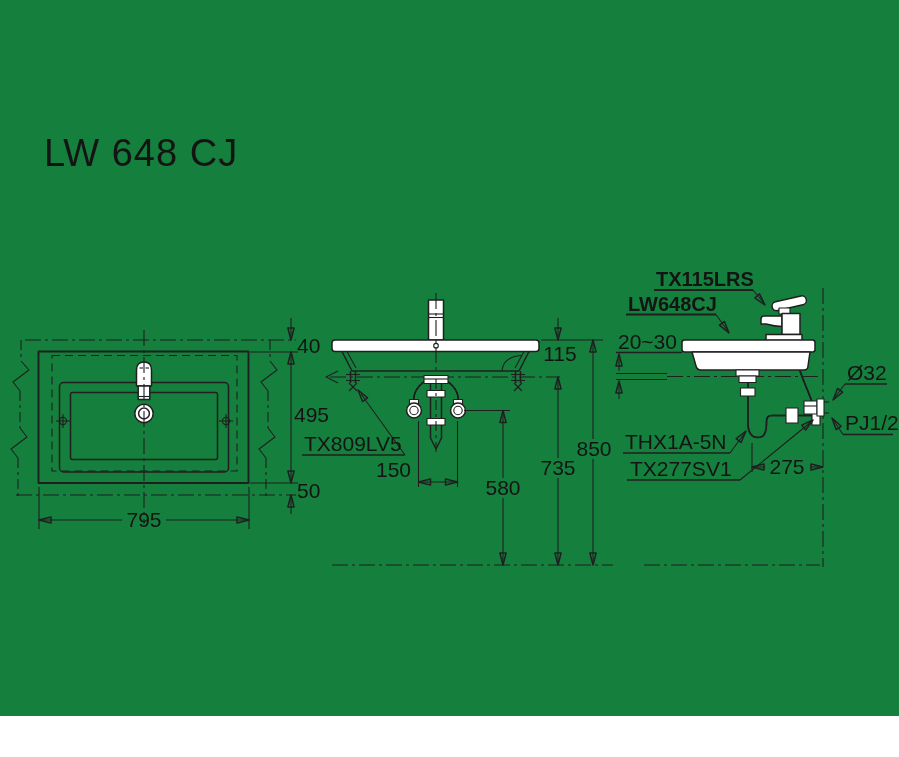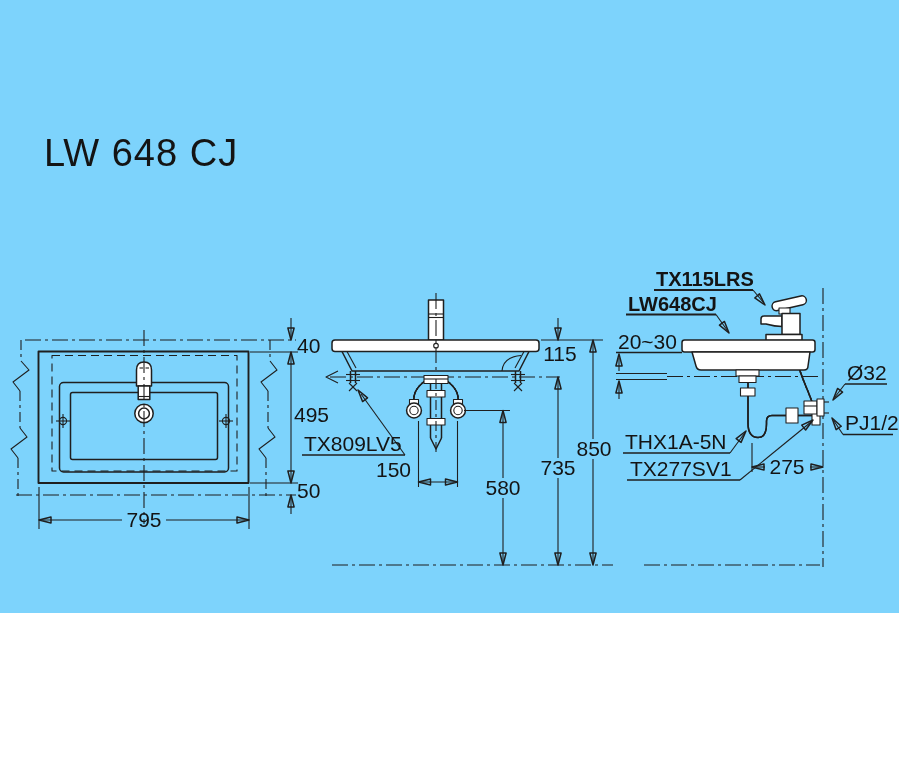--- a/index.html
+++ b/index.html
@@ -1,16 +1,16 @@
 <!DOCTYPE html>
 <html><head>
 <meta charset="utf-8">
 <style>
   html,body{margin:0;padding:0;background:#ffffff;}
-  .stage{width:899px;height:613px;position:relative;background:#7dd3fc;}
+  .stage{width:899px;height:716px;position:relative;background:#15803d;}
   svg{display:block;}
   svg line, svg path, svg rect, svg circle, svg polyline{
     stroke:#1f1f1f; fill:none; stroke-width:1.5; stroke-linejoin:round;
   }
   .thin{stroke-width:1.1;}
   .thick{stroke-width:1.9;}
   .w{fill:#ffffff;}
   .dd{stroke-dasharray:16 4 3 4; stroke-width:1.1;}
   .dd2{stroke-dasharray:10 4 3 4; stroke-width:1.1;}
   text{fill:#141414; font-family:"Liberation Sans", sans-serif; stroke:none;}

